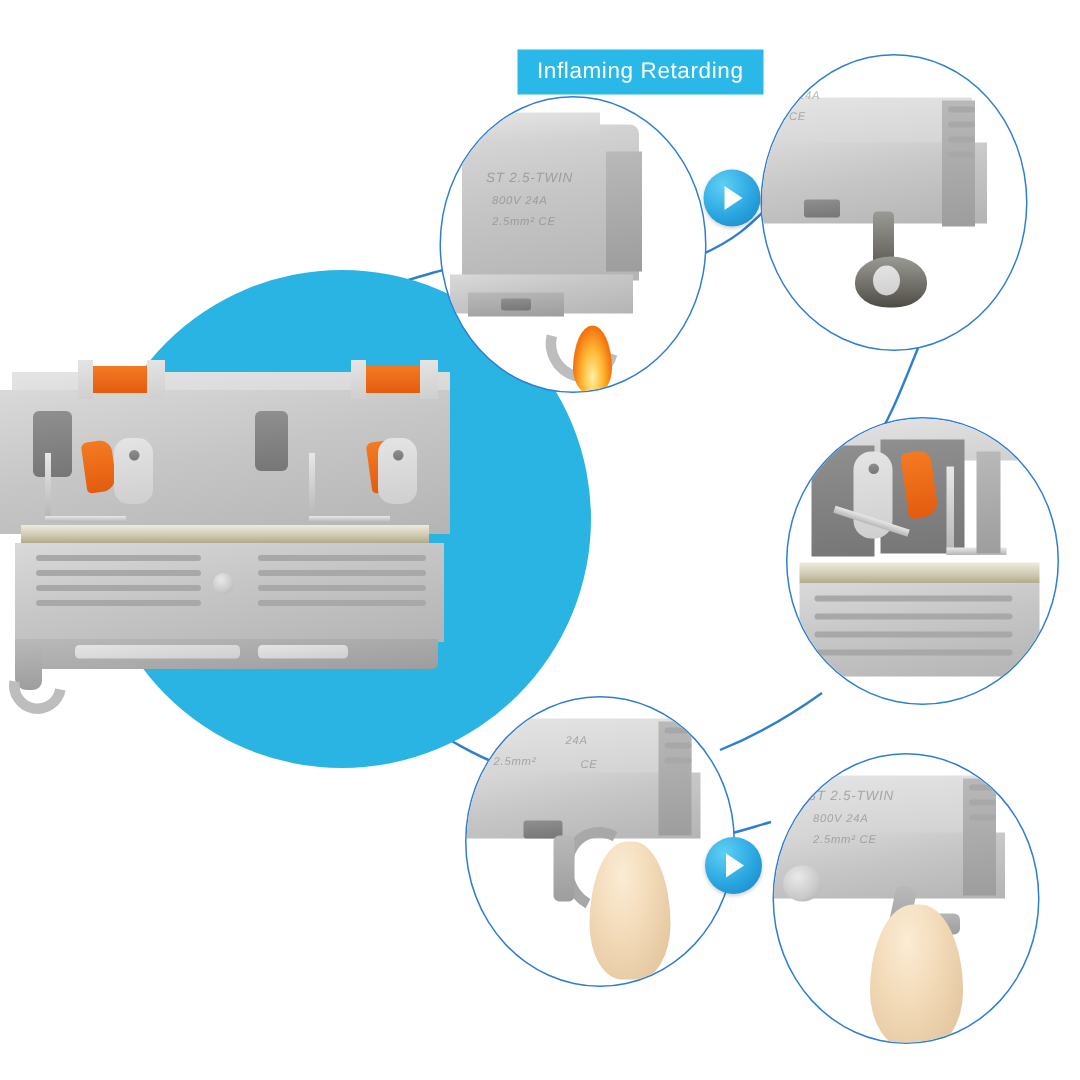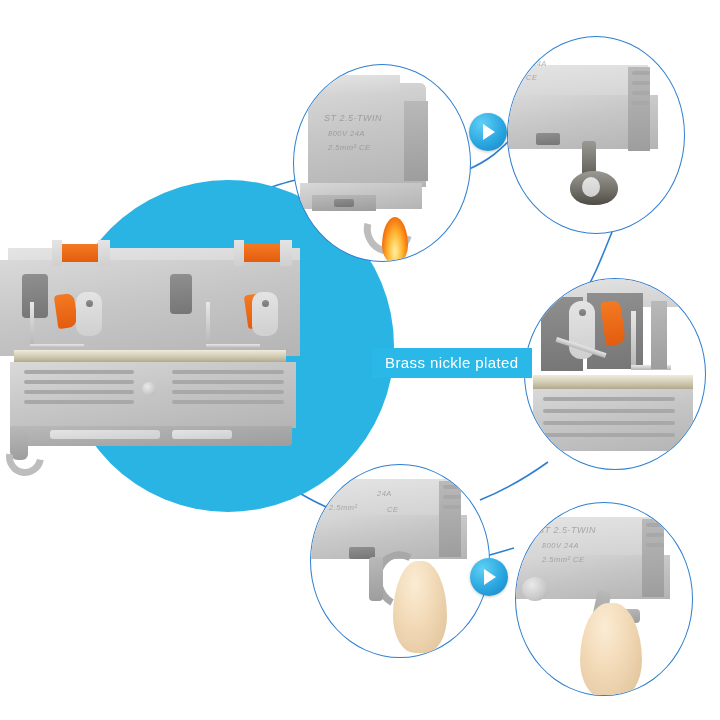--- a/index.html
+++ b/index.html
@@ -310,17 +310,17 @@
       <div class="finger" style="left:64px; top:100px; width:62px; height:96px;"></div>
       <div class="emboss" style="left:22px; top:22px;">ST 2.5-TWIN</div>
       <div class="emboss sm" style="left:26px; top:38px;">800V   24A</div>
       <div class="emboss sm" style="left:26px; top:52px;">2.5mm²   CE</div>
     </div>
   </div>
 
   <div class="play-btn" style="left:469px; top:113px;"></div>
   <div class="play-btn" style="left:470px; top:558px;"></div>
 
-
-  <div class="badge" style="left:372px; top:348px;">Brass nickle plated</div>
+  <div class="badge" style="left:345px; top:33px;">Inflaming Retarding</div>
+
 
 
 </div>
 
 </body></html>

